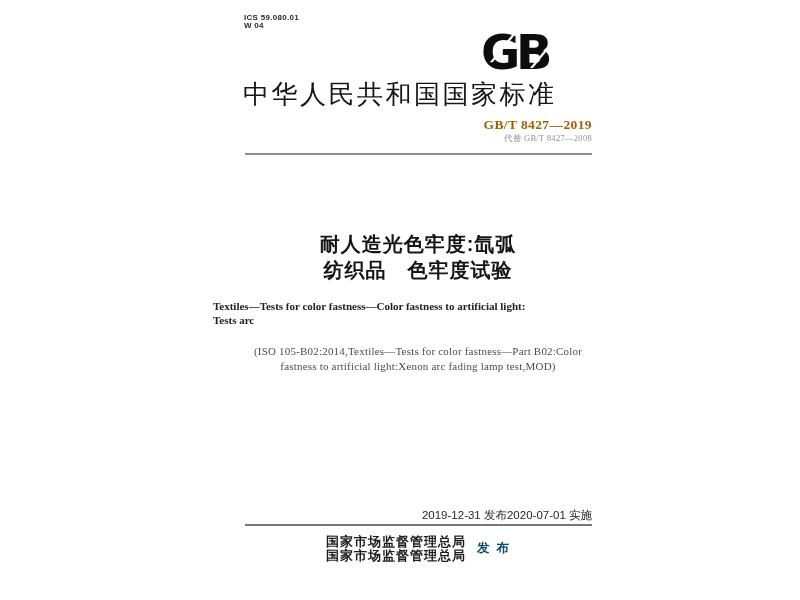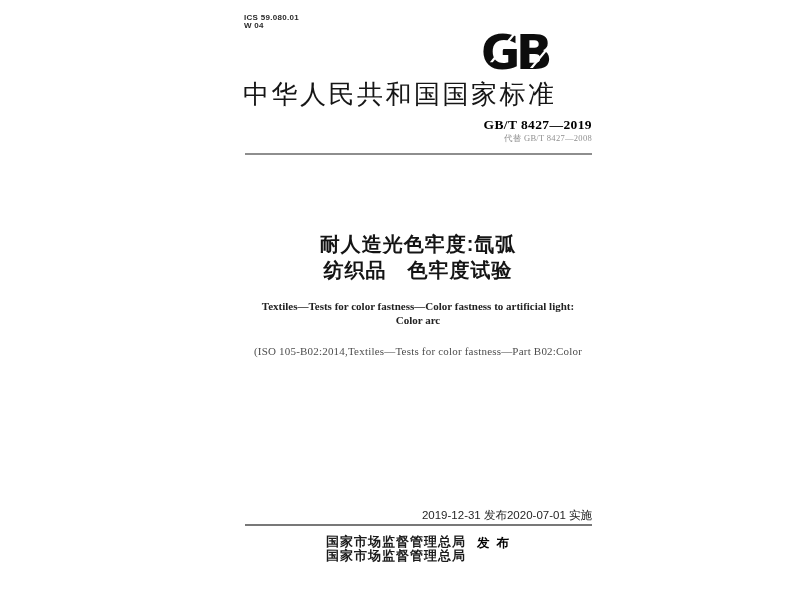--- a/index.html
+++ b/index.html
@@ -54,21 +54,21 @@
   .std-block {
     right: 208px;
     top: 118px;
     text-align: right;
   }
   .std-code {
     font-weight: bold;
     font-size: 13.5px;
     line-height: 14px;
     letter-spacing: 0.4px;
-    color: #000000;
+    color: #a16207;
     margin-left: 32px;
   }
   .std-replaces {
     margin-top: 2px;
     font-size: 8.5px;
     line-height: 9px;
     letter-spacing: 0.3px;
     color: #8f8f8f;
   }
 
@@ -91,21 +91,20 @@
     line-height: 26px;
     letter-spacing: 1px;
     color: #141414;
   }
 
   
   .title-en {
     left: 213px;
     top: 299px;
     width: 410px;
-    text-align: center;
     font-weight: bold;
     font-size: 11px;
     line-height: 14px;
     color: #222222;
   }
 
   
   .iso-ref {
     left: 213px;
     top: 344px;
@@ -137,36 +136,37 @@
     border-top: 2px solid #787878;
   }
 
   
   .issuer-row {
     left: 245px;
     top: 535px;
     width: 347px;
     display: flex;
     justify-content: center;
+    align-items: center;
     gap: 11px;
   }
   .issuer-lines {
     text-align: center;
     font-weight: bold;
     font-size: 13px;
     line-height: 13.5px;
     letter-spacing: 1px;
     color: #1b1b1b;
     white-space: nowrap;
   }
   .publish-label {
     font-weight: bold;
     font-size: 12.5px;
     letter-spacing: 2px;
-    color: #000000;
+    color: #0c4a6e;
     white-space: nowrap;
   }
 </style>
 </head>
 <body>
 
 <div class="abs ics-block">
   <div>ICS 59.080.01</div>
   <div>W 04</div>
 </div>
@@ -188,25 +188,26 @@
 
 <div class="abs rule-top"></div>
 
 <div class="abs title-cn">
   <div>耐人造光色牢度:氙弧</div>
   <div>纺织品　色牢度试验</div>
 </div>
 
 <div class="abs title-en">
   <div>Textiles—Tests for color fastness—Color fastness to artificial light:</div>
-  <div>Color arc</div>
+  <div>Tests arc</div>
 </div>
 
 <div class="abs iso-ref">
   <div>(ISO 105-B02:2014,Textiles—Tests for color fastness—Part B02:Color</div>
+  <div>fastness to artificial light:Xenon arc fading lamp test,MOD)</div>
 </div>
 
 <div class="abs date-row">
   <div>2019-12-31 发布</div>
   <div>2020-07-01 实施</div>
 </div>
 
 <div class="abs rule-bottom"></div>
 
 <div class="abs issuer-row">

